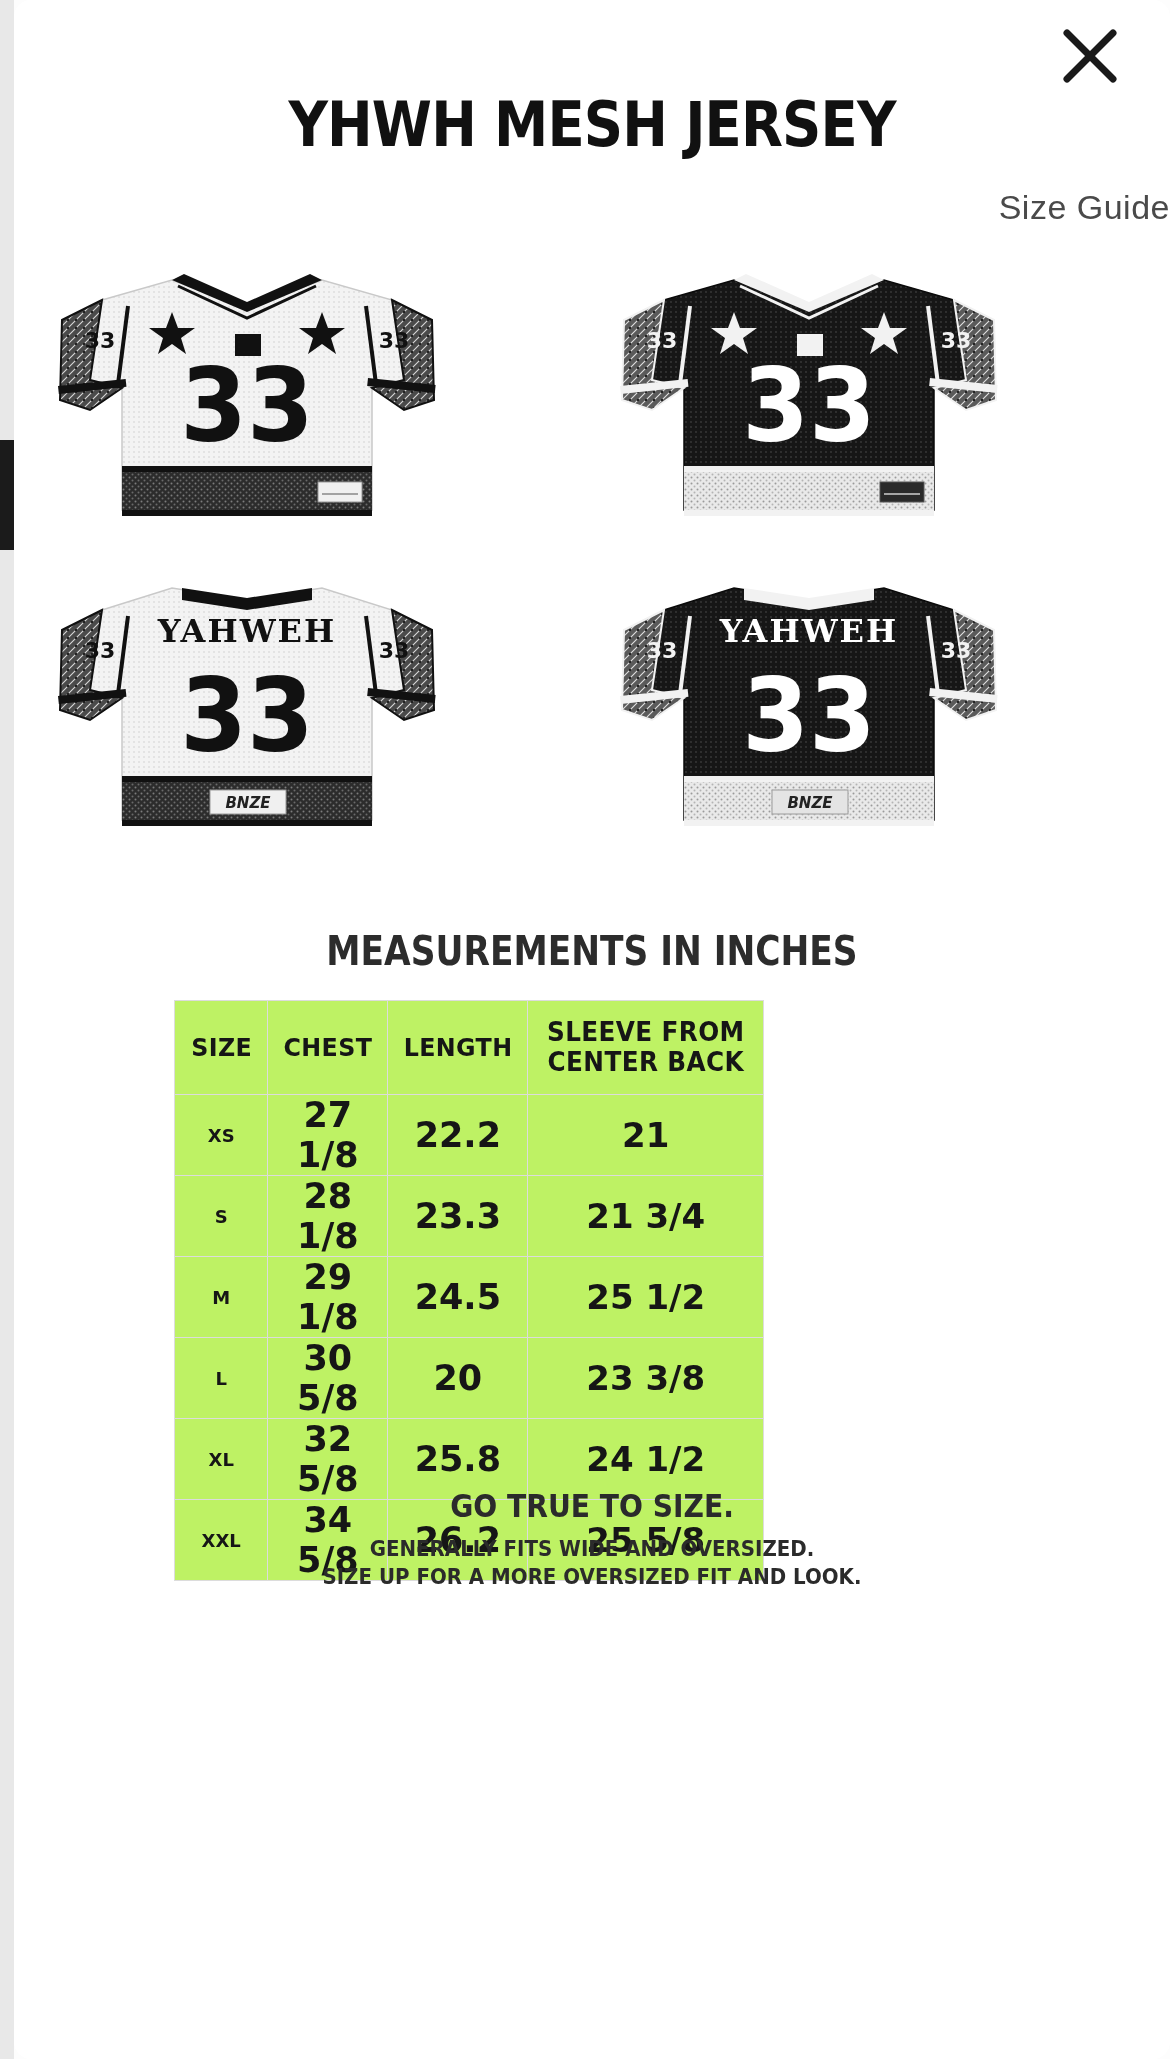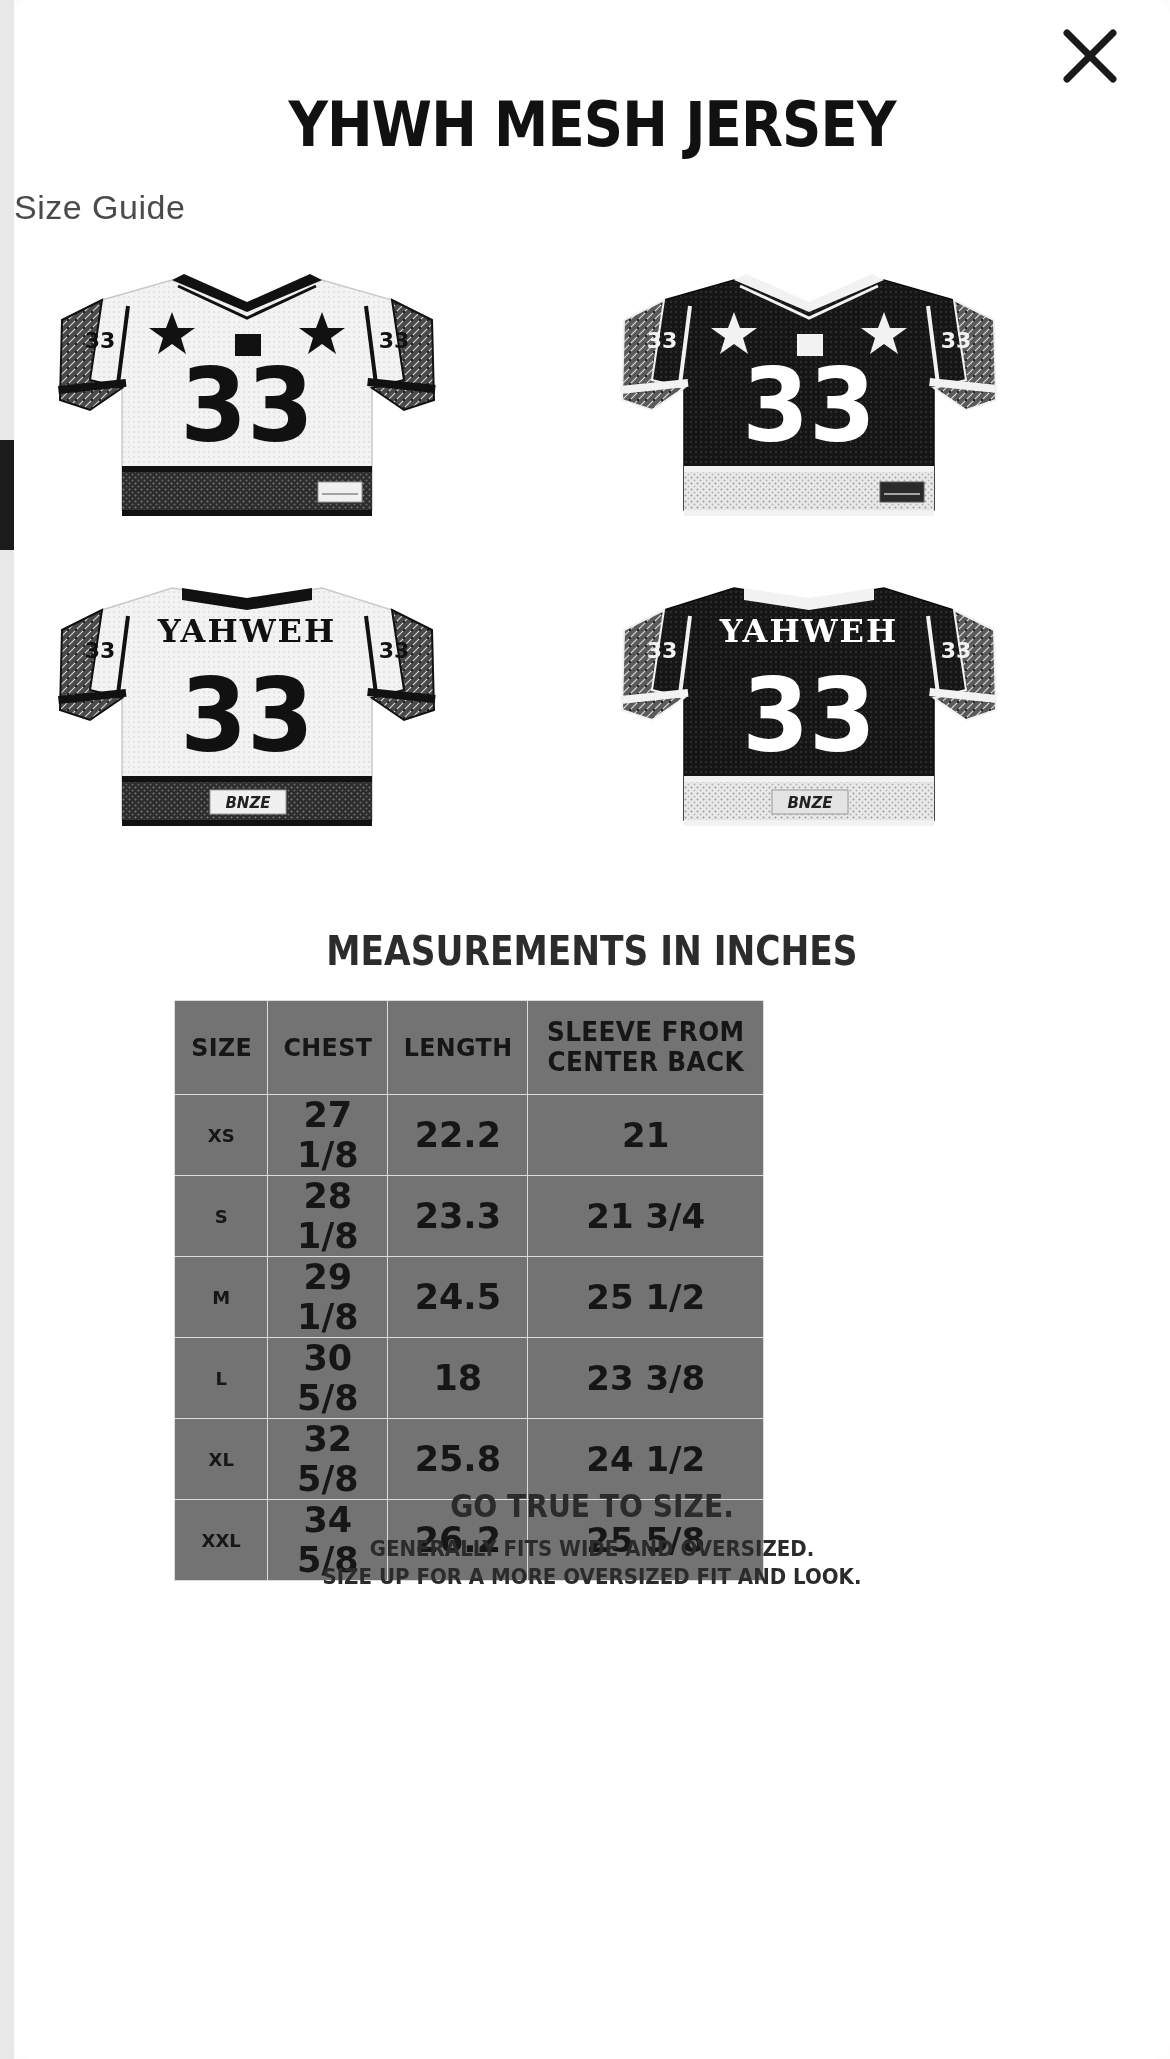--- a/index.html
+++ b/index.html
@@ -62,21 +62,21 @@
     font-weight: 700;
     font-size: 62px;
     letter-spacing: -1px;
     color: #111;
     transform: scaleX(0.88);
   }
   .subtitle {
     position: absolute;
     left: 0; right: 0;
     top: 188px;
-    text-align: left;
+    text-align: right;
     font-family: "Liberation Sans", sans-serif;
     font-weight: 400;
     font-size: 34px;
     color: #4a4a4a;
     letter-spacing: 0.5px;
   }
 
   
   .jerseys {
     position: absolute;
@@ -109,21 +109,21 @@
     transform: scaleX(0.86);
   }
 
   
   .size-table {
     position: absolute;
     left: 160px;
     top: 1000px;
     width: 590px;
     border-collapse: collapse;
-    background: #737373;
+    background: #bef264;
   }
   .size-table th, .size-table td {
     border: 1px solid #dcdcdc;
     text-align: center;
     color: #161616;
     font-family: "DejaVu Sans", sans-serif;
     font-weight: 700;
   }
   .size-table th.col-size { width: 92px; }
   .size-table th.col-chest { width: 118px; }
@@ -355,21 +355,21 @@
       </tr>
       <tr>
         <td class="c-size">M</td>
         <td class="c-chest">29 1/8</td>
         <td class="c-length">24.5</td>
         <td class="c-sleeve">25 1/2</td>
       </tr>
       <tr>
         <td class="c-size">L</td>
         <td class="c-chest">30 5/8</td>
-        <td class="c-length">18</td>
+        <td class="c-length">20</td>
         <td class="c-sleeve">23 3/8</td>
       </tr>
       <tr>
         <td class="c-size">XL</td>
         <td class="c-chest">32 5/8</td>
         <td class="c-length">25.8</td>
         <td class="c-sleeve">24 1/2</td>
       </tr>
       <tr>
         <td class="c-size">XXL</td>

